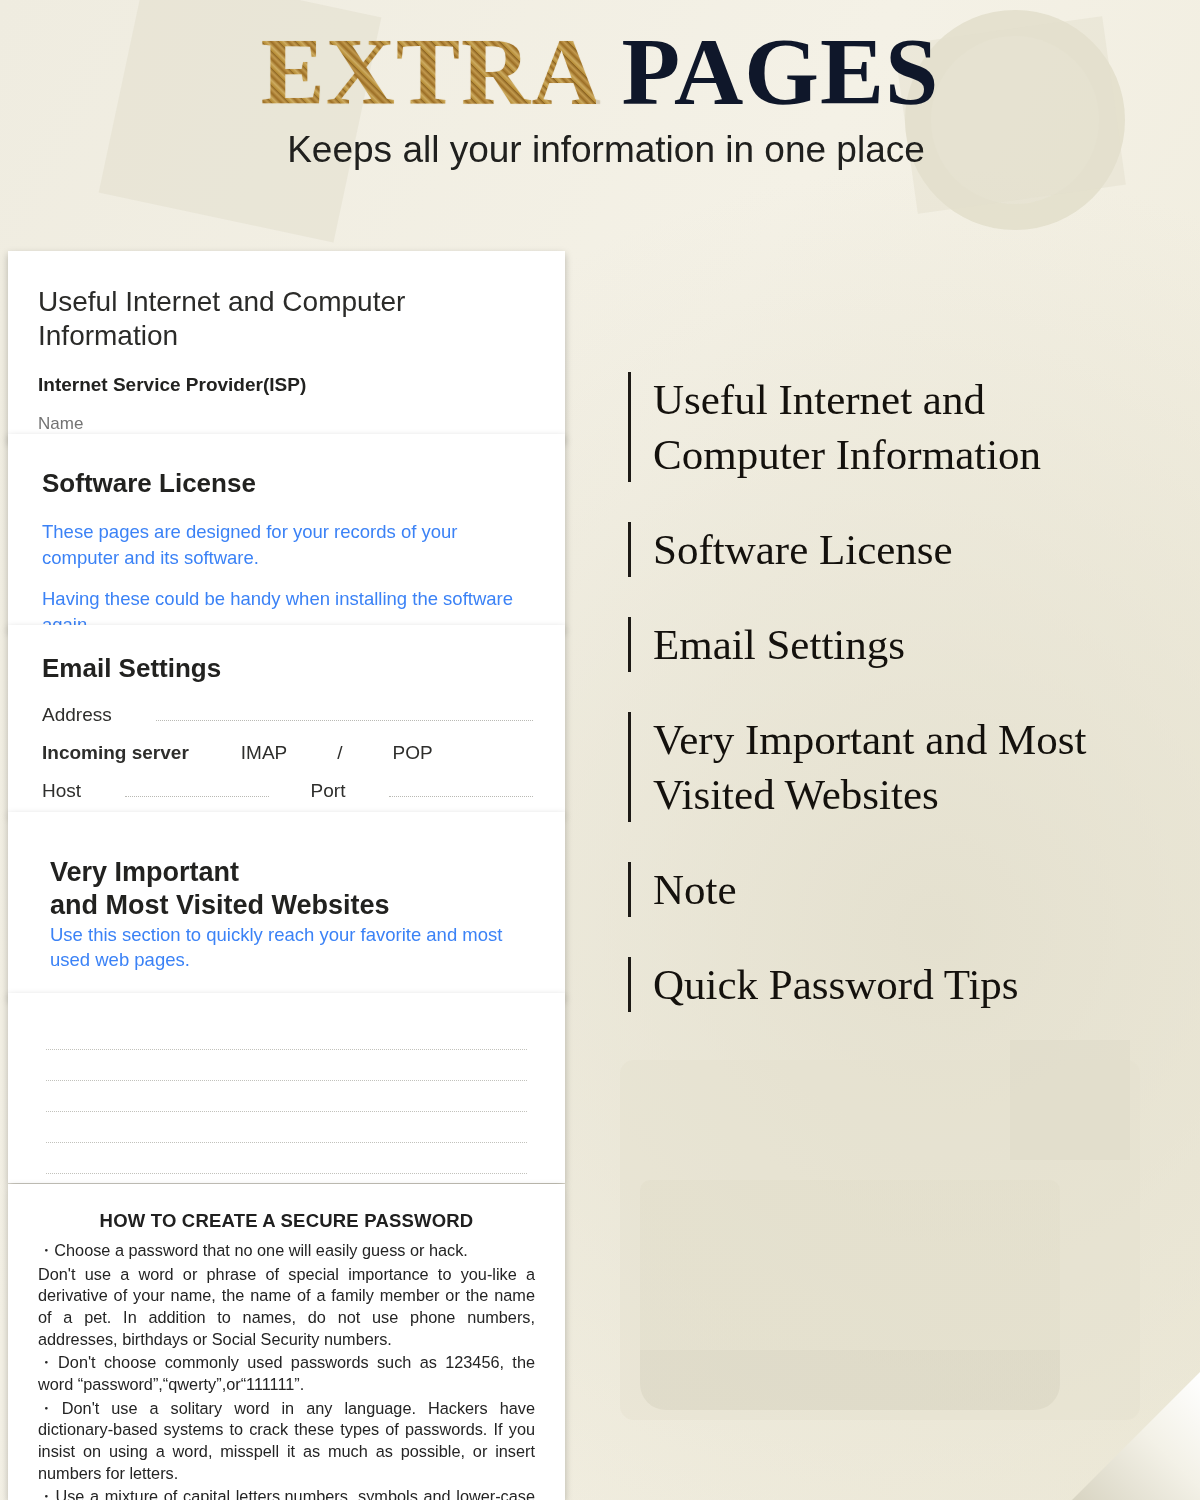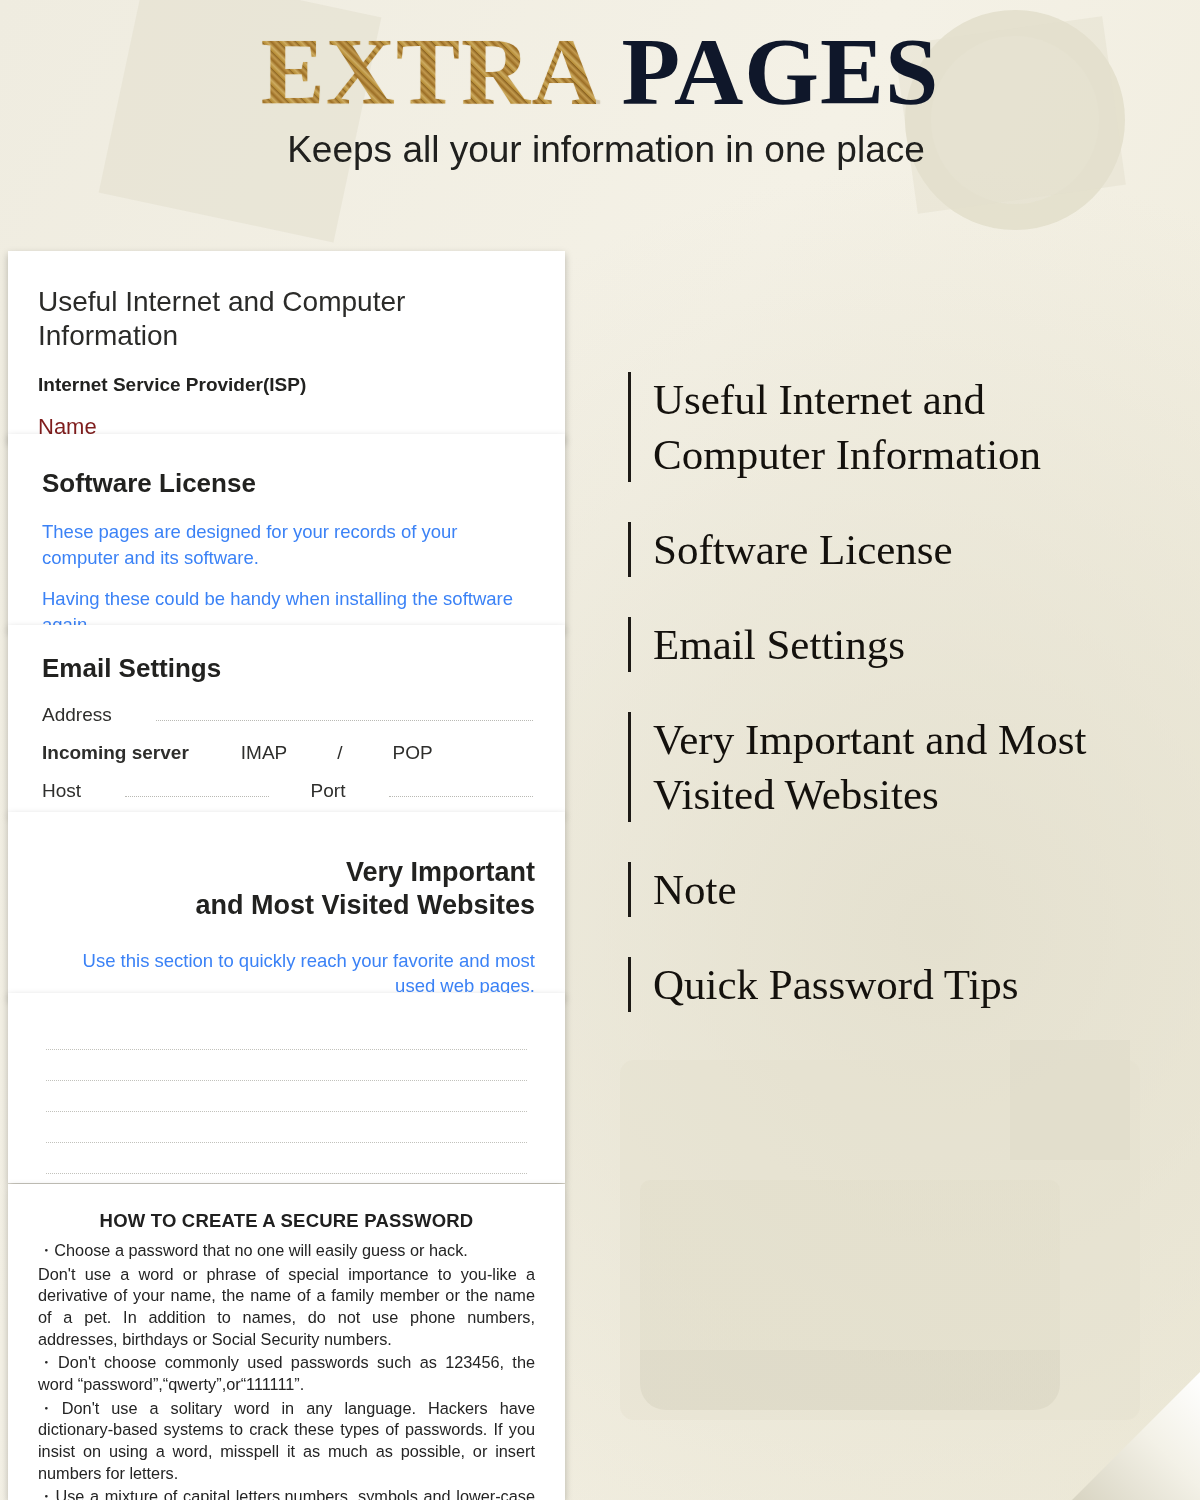--- a/index.html
+++ b/index.html
@@ -112,21 +112,21 @@
     left: 8px;
     width: 557px;
     background: #ffffff;
     box-shadow: 0 3px 7px rgba(0,0,0,0.25);
     overflow: hidden;
     box-sizing: border-box;
   }
   #card-isp      { top: 251px; height: 190px; padding: 34px 30px 0 30px; }
   #card-license  { top: 434px; height: 196px; padding: 34px 30px 0 34px; }
   #card-email    { top: 625px; height: 190px; padding: 28px 30px 0 34px; }
-  #card-websites { top: 812px; height: 186px; padding: 44px 30px 0 30px; text-align: right; }
+  #card-websites { top: 812px; height: 186px; padding: 44px 30px 0 42px; }
   #card-lines    { top: 993px; height: 190px; padding: 26px 38px 0 38px; }
   #card-password { top: 1184px; height: 316px; padding: 26px 30px 0 30px; }
 
   .card h2 {
     margin: 0;
     font-size: 28px;
     font-weight: 400;
     color: #2b2b29;
     line-height: 1.2;
   }
@@ -137,22 +137,22 @@
     color: #222220;
   }
   .sub-bold {
     margin: 22px 0 0 0;
     font-size: 19px;
     font-weight: bold;
     color: #222220;
   }
   .faded-line {
     margin-top: 18px;
-    font-size: 22px;
-    color: #7f1d1d;
+    font-size: 17px;
+    color: #737373;
   }
   .card p.body {
     margin: 0 0 16px 0;
     font-size: 18.5px;
     line-height: 1.38;
     color: #3b82f6;
   }
 
   
   .field-row {
@@ -169,21 +169,21 @@
     flex: 1 1 auto;
     border-bottom: 1px dotted #b9b9b4;
     margin: 0 2px 0 4px;
     height: 13px;
   }
   .opt { margin-left: 12px; font-size: 19px; color: #2e2e2c; }
   .slash { margin: 0 10px; }
 
   
   #card-websites h2 { font-size: 27px; font-weight: bold; line-height: 1.22; color: #222220; }
-  #card-websites p.body { margin-top: 26px; }
+  #card-websites p.body { }
 
   
   .rule {
     border-bottom: 1px dotted #c2c2bc;
     height: 30px;
   }
 
   
   #card-password h3 {
     text-align: center;

